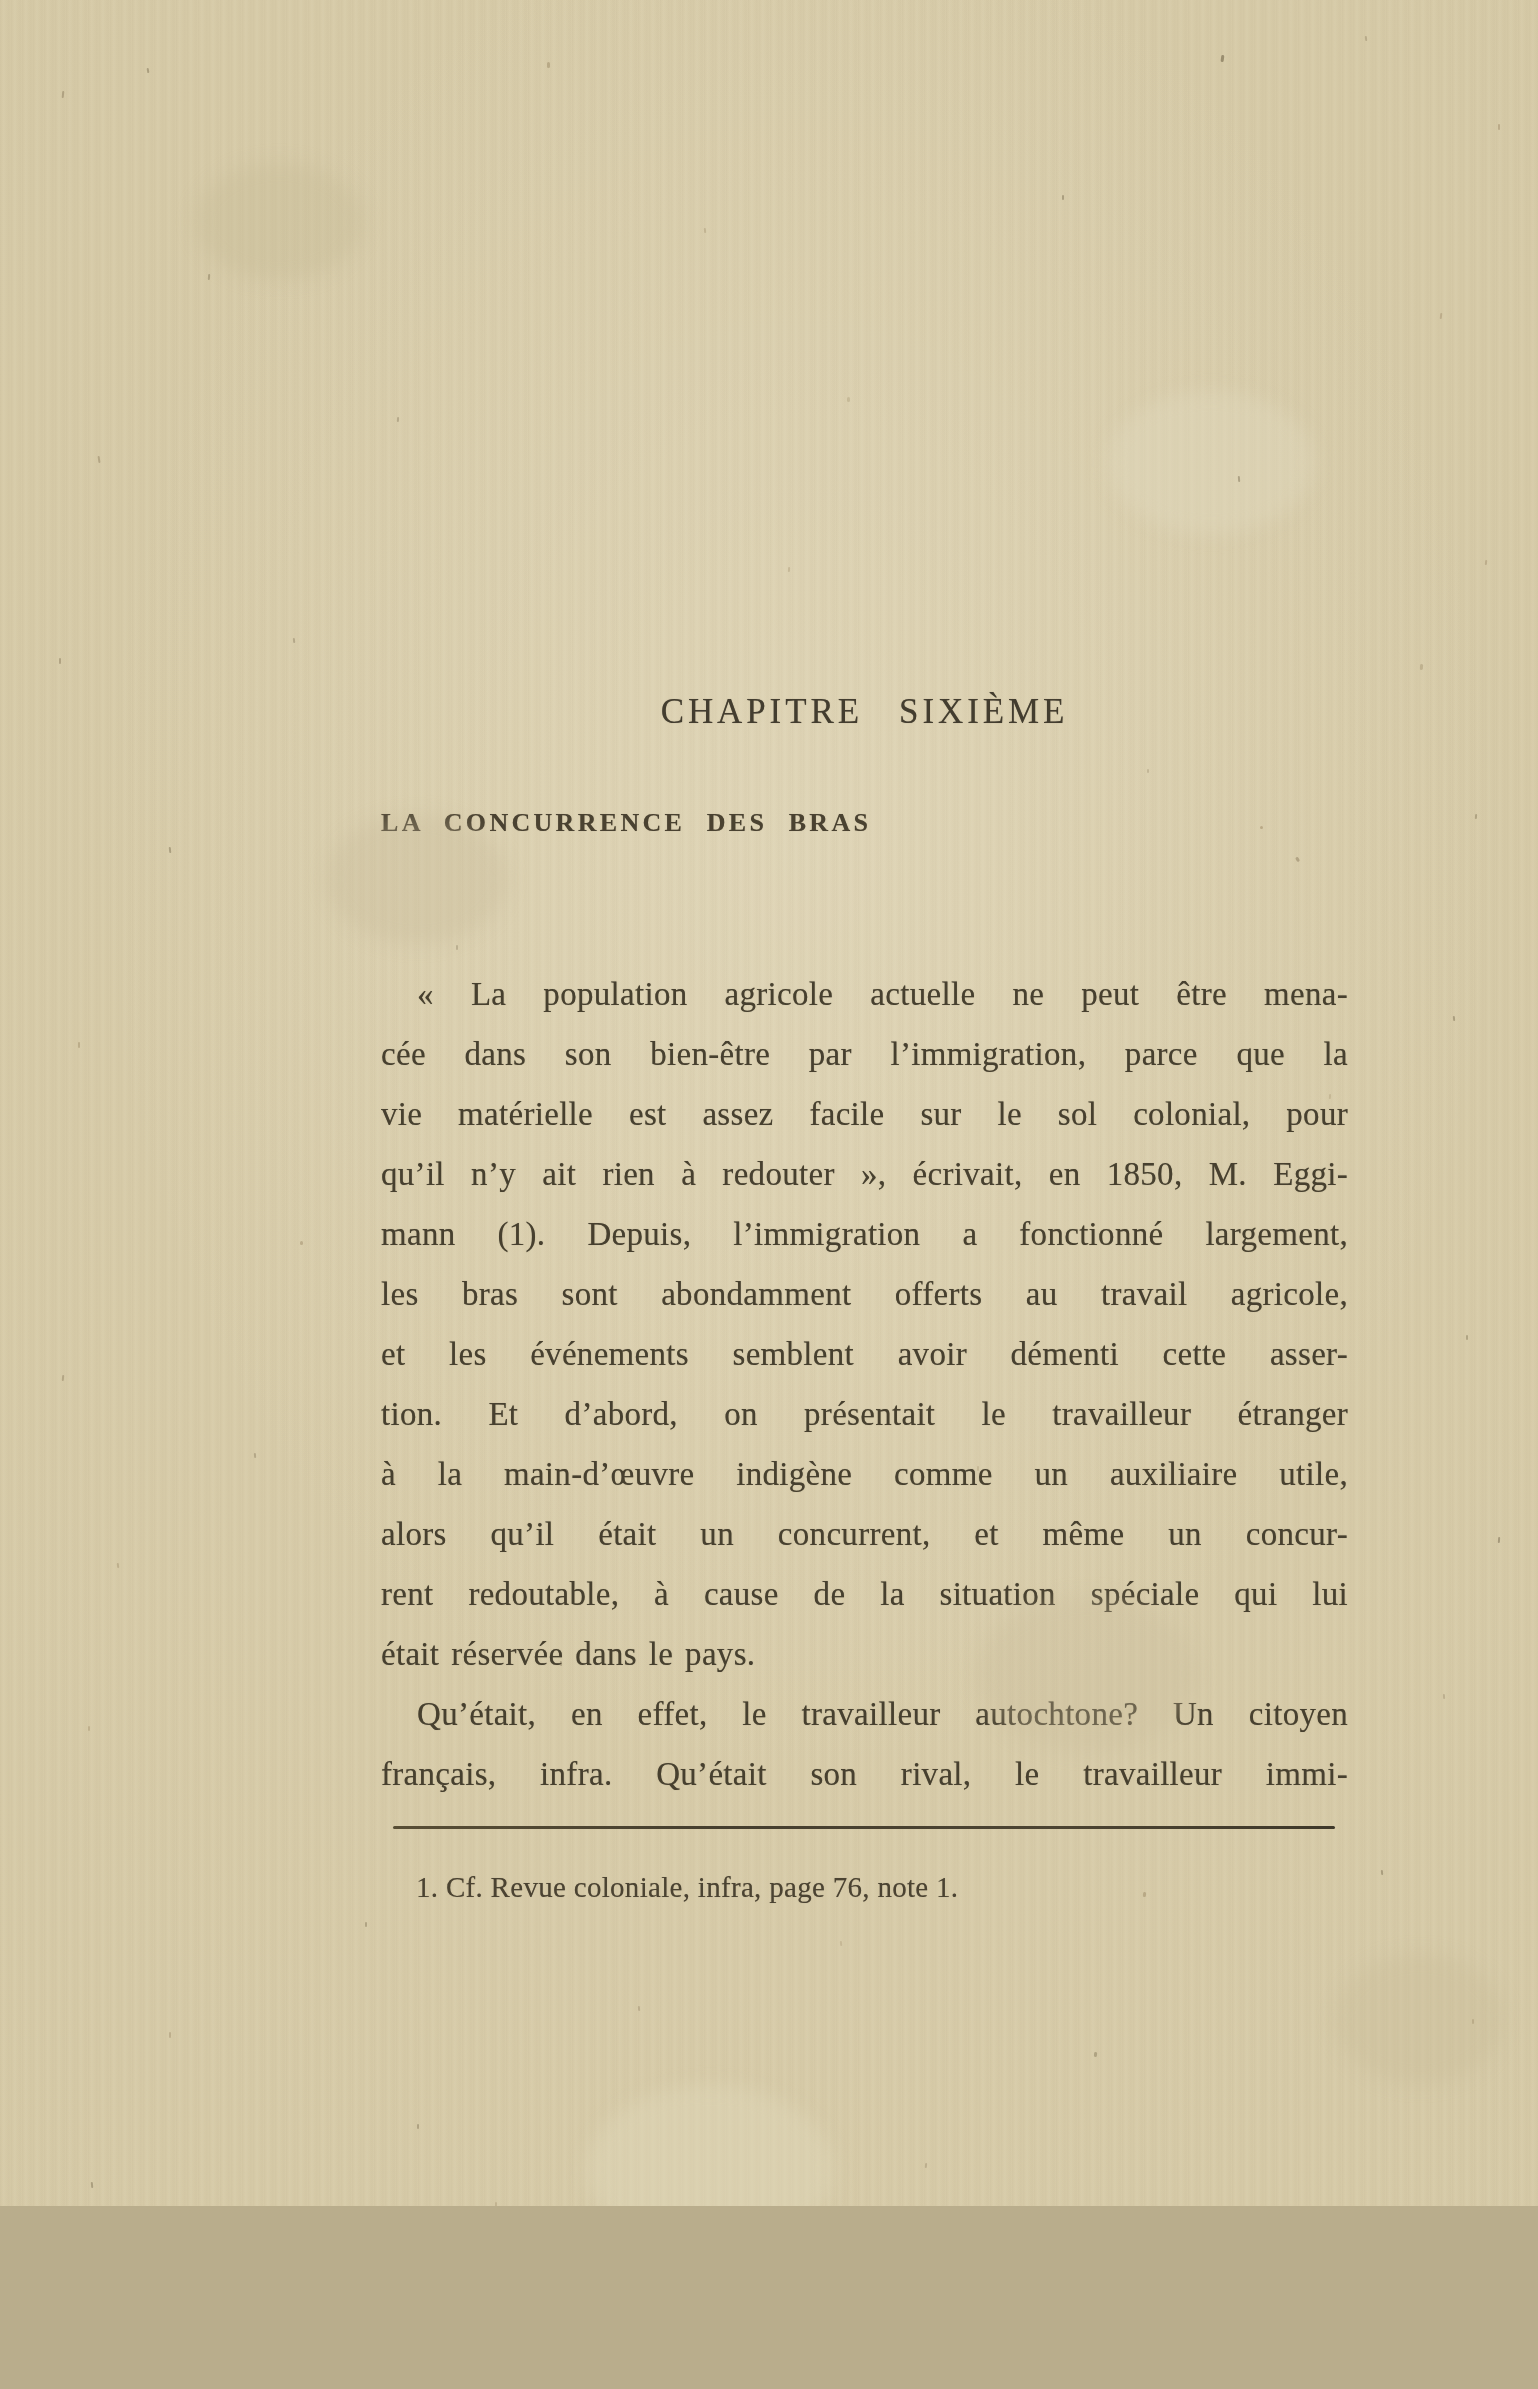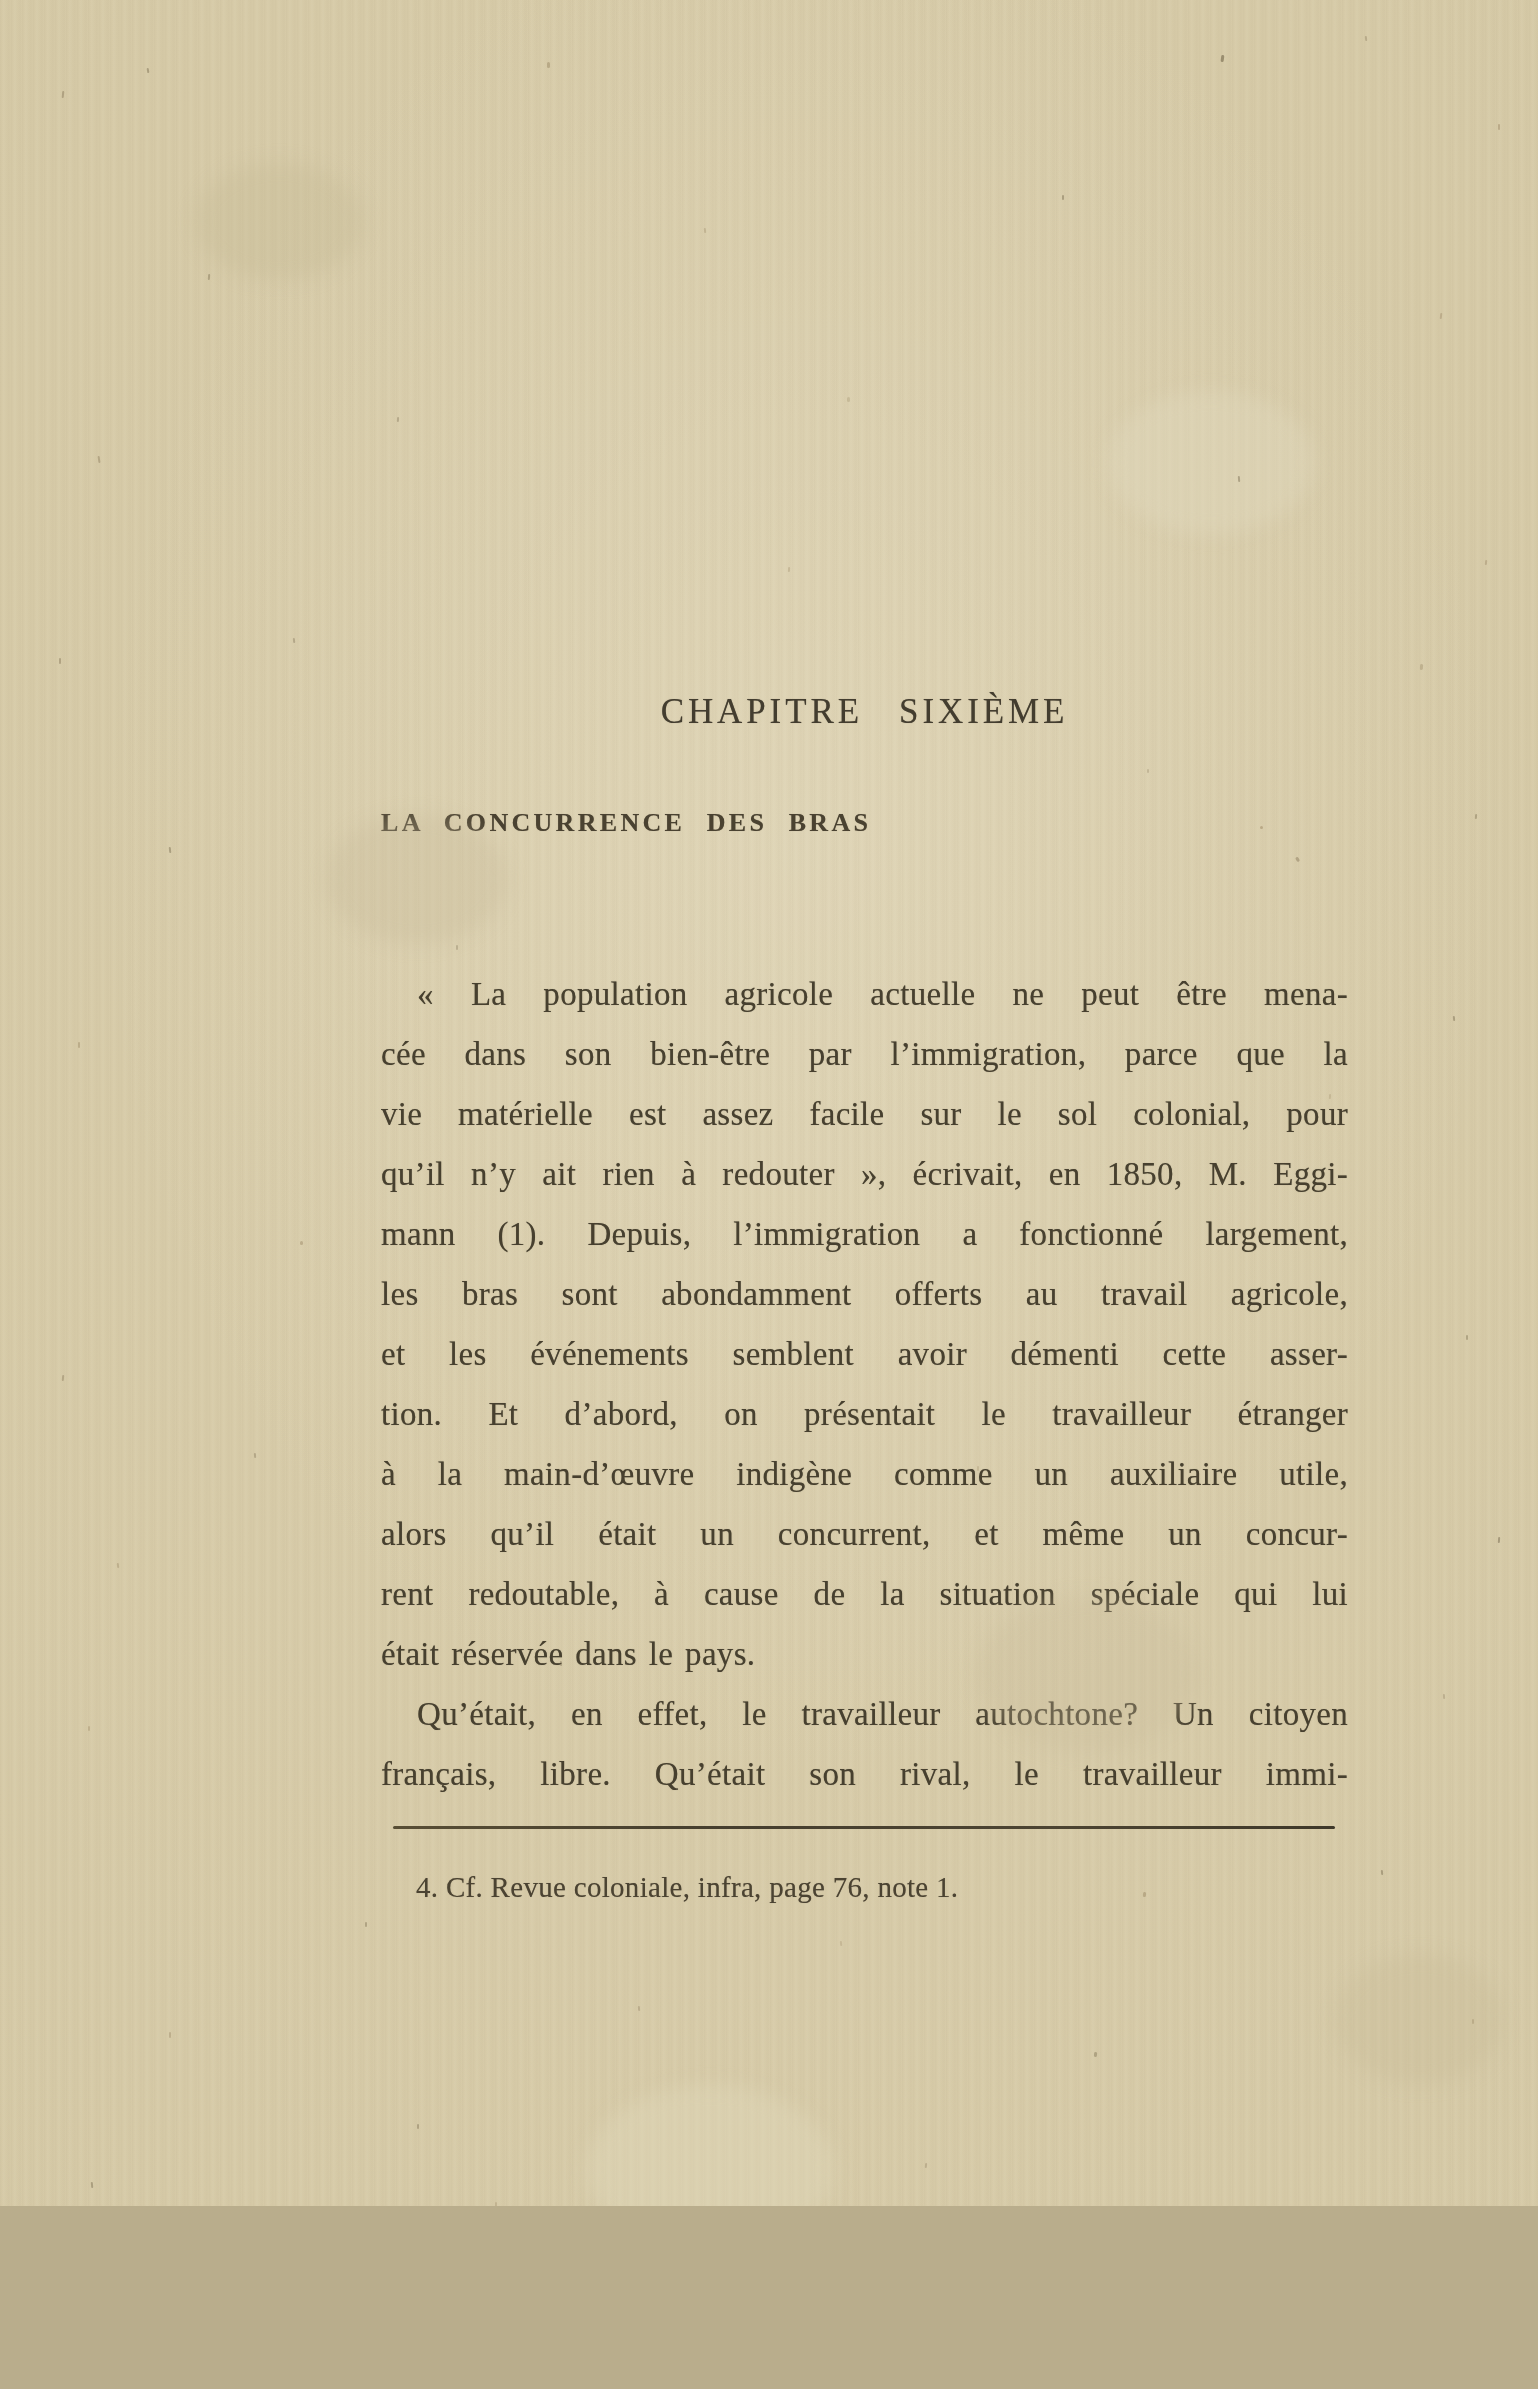--- a/index.html
+++ b/index.html
@@ -127,26 +127,26 @@
     <div class="line">qu’il n’y ait rien à redouter », écrivait, en 1850, M. Eggi-</div>
     <div class="line">mann (1). Depuis, l’immigration a fonctionné largement,</div>
     <div class="line">les bras sont abondamment offerts au travail agricole,</div>
     <div class="line">et les événements semblent avoir démenti cette asser-</div>
     <div class="line">tion. Et d’abord, on présentait le travailleur étranger</div>
     <div class="line">à la main-d’œuvre indigène comme un auxiliaire utile,</div>
     <div class="line">alors qu’il était un concurrent, et même un concur-</div>
     <div class="line">rent redoutable, à cause de la situation spéciale qui lui</div>
     <div class="line para-end">était réservée dans le pays.</div>
     <div class="line indent">Qu’était, en effet, le travailleur autochtone? Un citoyen</div>
-    <div class="line">français, libre. Qu’était son rival, le travailleur immi-</div>
+    <div class="line">français, infra. Qu’était son rival, le travailleur immi-</div>
   </div>
 
   <div class="footnote-rule"></div>
 
-  <p class="footnote"><span>4. Cf. </span><span class="it">Revue coloniale</span><span>, </span><span class="it">infra</span><span>, page 76, note 1.</span></p>
+  <p class="footnote"><span>1. Cf. </span><span class="it">Revue coloniale</span><span>, </span><span class="it">infra</span><span>, page 76, note 1.</span></p>
 
 <div class="blotch" style="left: 195px; top: 163px; width: 169px; height: 117px; background: rgba(199, 186, 150, 0.35);"></div>
     <div class="blotch" style="left: 1107px; top: 391px; width: 208px; height: 143px; background: rgba(226, 218, 190, 0.4);"></div>
     <div class="blotch" style="left: 326px; top: 814px; width: 182px; height: 130px; background: rgba(200, 187, 152, 0.3);"></div>
     <div class="blotch" style="left: 977px; top: 1596px; width: 221px; height: 156px; background: rgba(203, 190, 155, 0.3);"></div>
     <div class="blotch" style="left: 586px; top: 2085px; width: 248px; height: 169px; background: rgba(225, 217, 188, 0.4);"></div>
     <div class="blotch" style="left: 1335px; top: 1954px; width: 169px; height: 130px; background: rgba(198, 185, 150, 0.3);"></div>
     <div class="speck" style="left: 62px; top: 91px; width: 2px; height: 6.5px; background: rgb(139, 124, 94); opacity: 0.5; transform: rotate(5deg); border-radius: 2px;"></div>
     <div class="speck" style="left: 147px; top: 68px; width: 2px; height: 5.2px; background: rgb(117, 104, 76); opacity: 0.45; transform: rotate(-10deg); border-radius: 2px;"></div>
     <div class="speck" style="left: 547px; top: 62px; width: 2.6px; height: 5.9px; background: rgb(155, 138, 102); opacity: 0.5; transform: rotate(0deg); border-radius: 2.6px;"></div>

